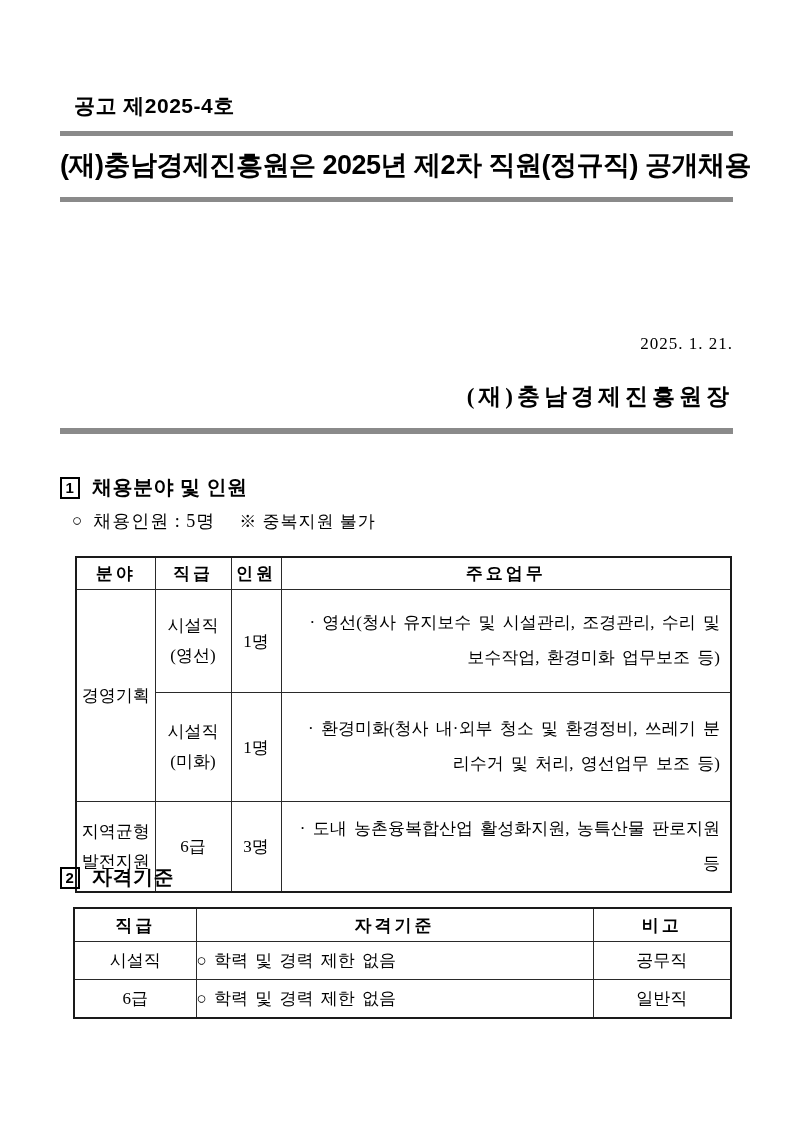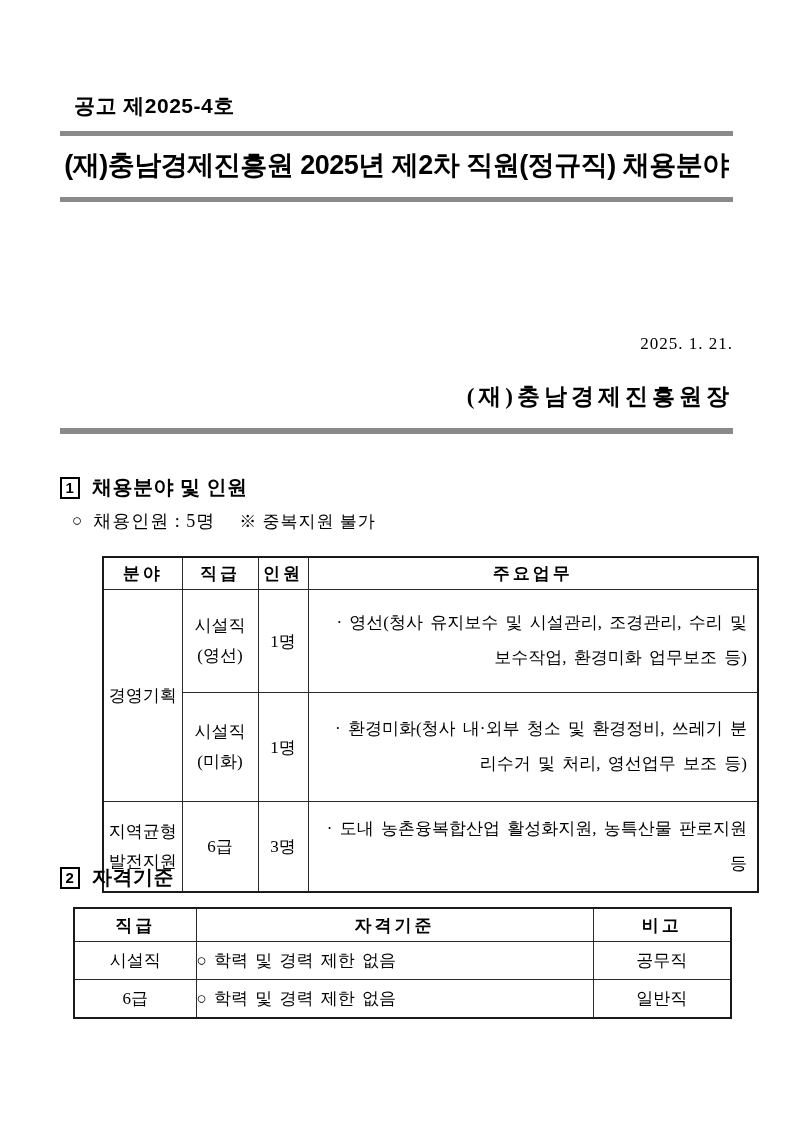--- a/index.html
+++ b/index.html
@@ -89,40 +89,40 @@
     line-height:2.05; word-spacing:3px;
   }
   .duties .hang {
     display:block;
     padding-left:13px; text-indent:-13px;
   }
   .criteria-cell {
     text-align:left; word-spacing:3px;
   }
 
-  .table1 { left:75px; top:556px; width:655px;margin-left:27px; }
+  .table1 { left:75px; top:556px; width:655px; }
   .table1 th { height:31px; }
   .t1-r1 td { height:86px; }
   .t1-r2 td { height:92px; }
   .t1-r3 td { height:73px; }
 
   .table2 { left:73px; top:907px; width:657px; }
   .table2 th { height:32px; }
   .table2 td { height:37px; }
 </style>
 </head>
 <body>
 
 <div class="page">
 
   <div class="abs notice-no">공고 제2025-4호</div>
 
   <div class="abs bar bar1"></div>
 
-  <div class="abs doc-title">(재)충남경제진흥원 2025년 제2차 직원(정규직) 채용분야</div>
+  <div class="abs doc-title">(재)충남경제진흥원은 2025년 제2차 직원(정규직) 공개채용</div>
 
   <div class="abs bar bar2"></div>
 
 
   <div class="abs date-line">2025. 1. 21.</div>
 
   <div class="abs signer-line">(재)충남경제진흥원장</div>
 
   <div class="abs bar bar3"></div>
 

